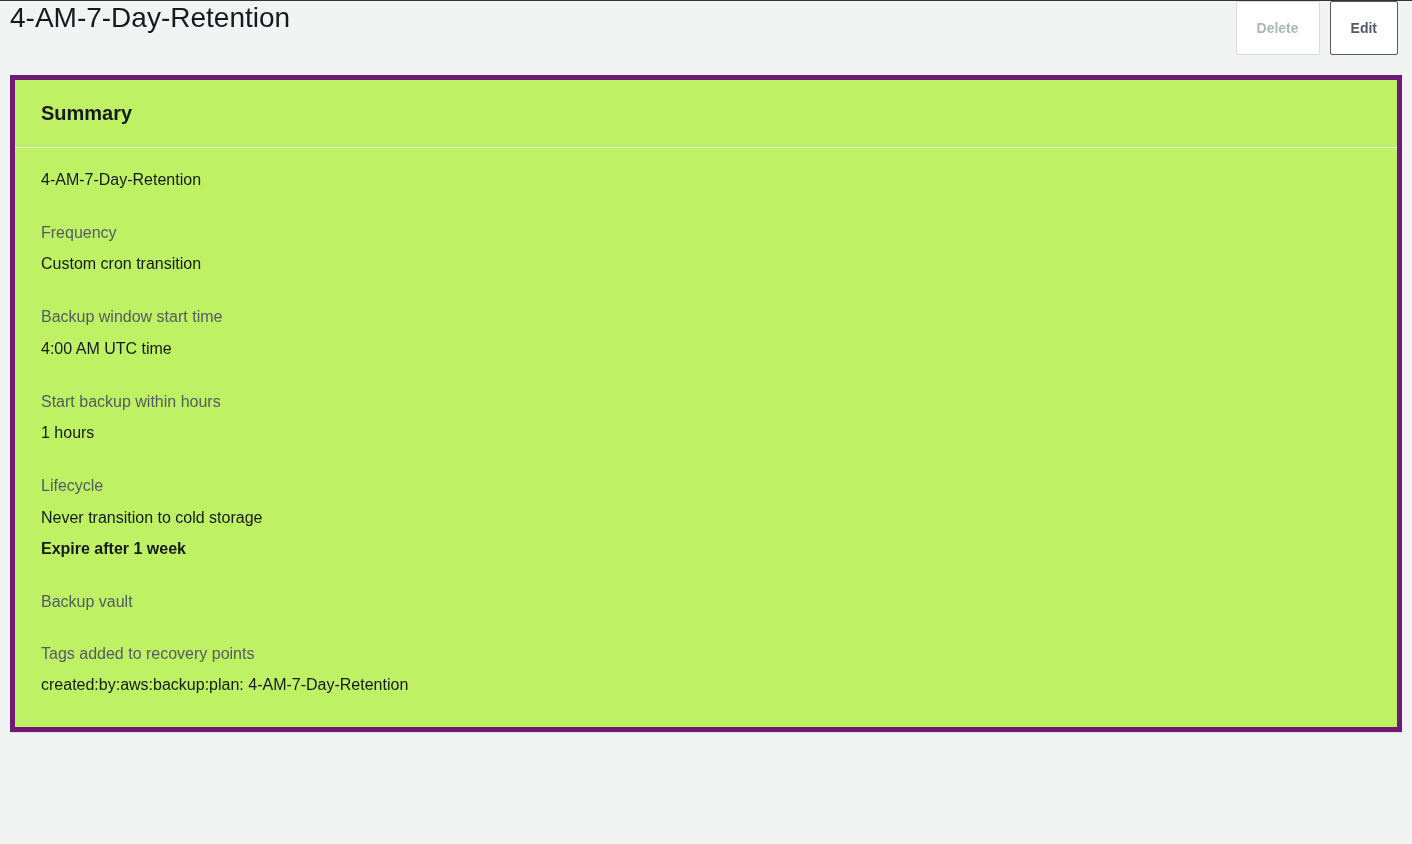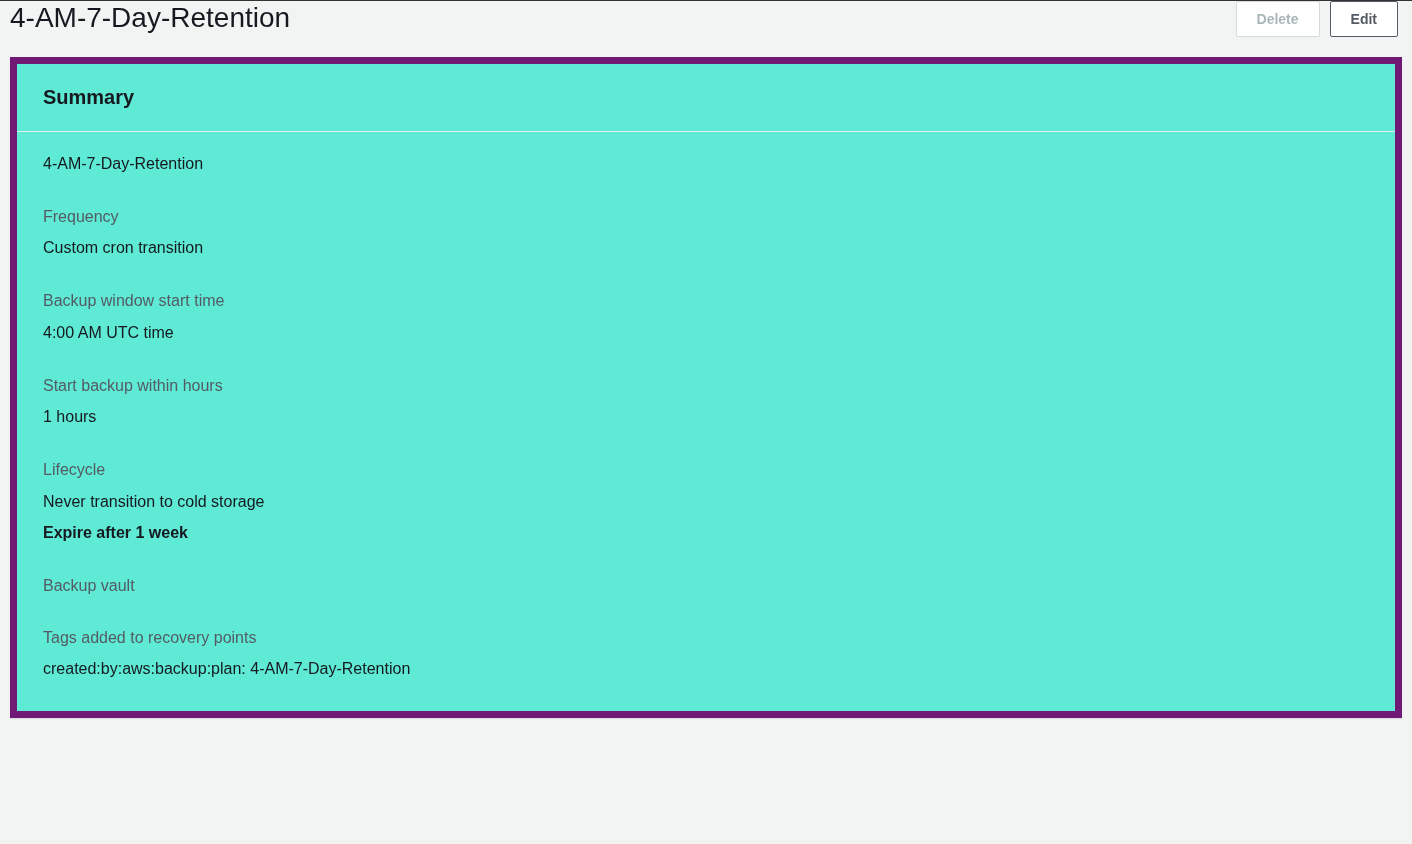--- a/index.html
+++ b/index.html
@@ -33,39 +33,39 @@
     }
     .header-actions {
       display: flex;
       gap: 10px;
       padding-top: 0;
     }
     .btn {
       font-family: inherit;
       font-size: 14px;
       font-weight: 700;
-      padding: 7px 20px;
+      padding: 16px 20px;
       border: 1px solid #545b64;
       background: #fff;
       color: #545b64;
       cursor: pointer;
       border-radius: 2px;
       line-height: 20px;
     }
     .btn-disabled {
       color: #aab7b8;
       border-color: #d5dbdb;
       cursor: not-allowed;
     }
     .content-area {
       padding: 0 10px;
     }
     .panel {
-      background: #5eead4;
-      border: 7px solid #701a75;
+      background: #bef264;
+      border: 5px solid #701a75;
       box-shadow: 0 1px 1px 0 rgba(0,28,36,.1);
     }
     .panel-header {
       padding: 22px 26px;
       border-bottom: 1px solid #eaeded;
     }
     .panel-title {
       font-size: 20px;
       font-weight: 700;
       color: #16191f;

